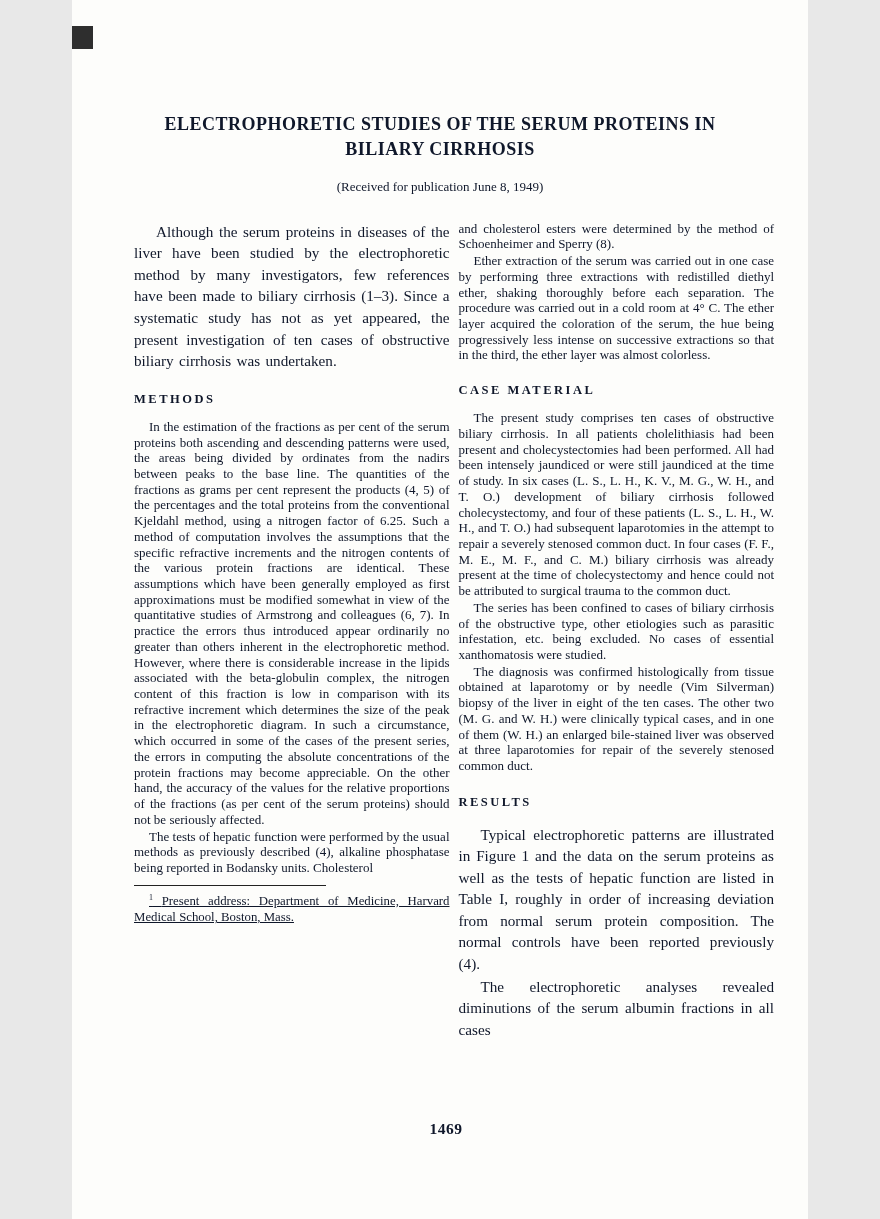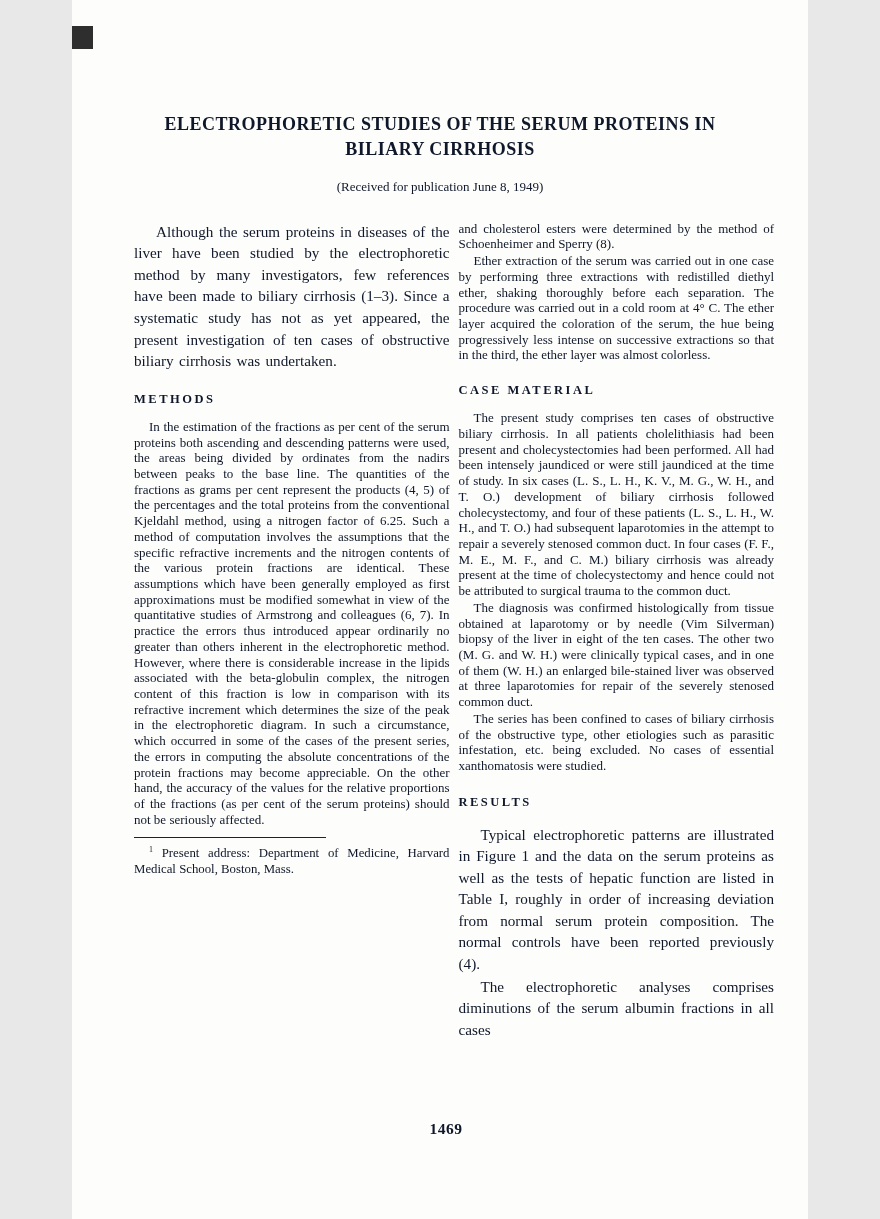--- a/index.html
+++ b/index.html
@@ -61,21 +61,21 @@
     margin: 20px 0 12px 0;
     text-indent: 0 !important;
   }
   .footnote-rule {
     width: 192px;
     border: none;
     border-top: 1.3px solid #222;
     margin: 9px 0 7px 0;
   }
   .footnote { font-size: 12.8px; line-height: 1.3; }
-  .footnote p { text-indent: 15px; }
+  .footnote p { text-indent: 15px; text-decoration: underline; }
   .lead p + p, .small p + p { margin-top: 1px; }
   .page-number {
     position: absolute;
     left: 12px; right: 0;
     top: 1120px;
     text-align: center;
     font-size: 15.5px;
     font-weight: bold;
     letter-spacing: 0.5px;
   }
@@ -95,45 +95,46 @@
   <div class="columns">
 
     <div class="col">
       <div class="lead">
         <p>Although the serum proteins in diseases of the liver have been studied by the electrophoretic method by many investigators, few references have been made to biliary cirrhosis (1–3).  Since a systematic study has not as yet appeared, the present investigation of ten cases of obstructive biliary cirrhosis was undertaken.</p>
       </div>
 
       <div class="small">
         <div class="section-heading">METHODS</div>
         <p>In the estimation of the fractions as per cent of the serum proteins both ascending and descending patterns were used, the areas being divided by ordinates from the nadirs between peaks to the base line.  The quantities of the fractions as grams per cent represent the products (4, 5) of the percentages and the total proteins from the conventional Kjeldahl method, using a nitrogen factor of 6.25.  Such a method of computation involves the assumptions that the specific refractive increments and the nitrogen contents of the various protein fractions are identical.  These assumptions which have been generally employed as first approximations must be modified somewhat in view of the quantitative studies of Armstrong and colleagues (6, 7).  In practice the errors thus introduced appear ordinarily no greater than others inherent in the electrophoretic method.  However, where there is considerable increase in the lipids associated with the beta-globulin complex, the nitrogen content of this fraction is low in comparison with its refractive increment which determines the size of the peak in the electrophoretic diagram.  In such a circumstance, which occurred in some of the cases of the present series, the errors in computing the absolute concentrations of the protein fractions may become appreciable.  On the other hand, the accuracy of the values for the relative proportions of the fractions (as per cent of the serum proteins) should not be seriously affected.</p>
+        <p>The tests of hepatic function were performed by the usual methods as previously described (4), alkaline phosphatase being reported in Bodansky units.  Cholesterol</p>
       </div>
 
       <hr class="footnote-rule">
       <div class="footnote">
         <p><sup class="fnmark">1</sup> <span>Present address:  Department of Medicine, Harvard Medical School, Boston, Mass.</span></p>
       </div>
     </div>
 
     <div class="col">
       <div class="small">
         <p style="text-indent:0">and cholesterol esters were determined by the method of Schoenheimer and Sperry (8).</p>
         <p>Ether extraction of the serum was carried out in one case by performing three extractions with redistilled diethyl ether, shaking thoroughly before each separation. The procedure was carried out in a cold room at 4° C. The ether layer acquired the coloration of the serum, the hue being progressively less intense on successive extractions so that in the third, the ether layer was almost colorless.</p>
       </div>
 
       <div class="small">
         <div class="section-heading">CASE MATERIAL</div>
         <p>The present study comprises ten cases of obstructive biliary cirrhosis.  In all patients cholelithiasis had been present and cholecystectomies had been performed.  All had been intensely jaundiced or were still jaundiced at the time of study.  In six cases (L. S., L. H., K. V., M. G., W. H., and T. O.) development of biliary cirrhosis followed cholecystectomy, and four of these patients (L. S., L. H., W. H., and T. O.) had subsequent laparotomies in the attempt to repair a severely stenosed common duct. In four cases (F. F., M. E., M. F., and C. M.) biliary cirrhosis was already present at the time of cholecystectomy and hence could not be attributed to surgical trauma to the common duct.</p>
+        <p>The series has been confined to cases of biliary cirrhosis of the obstructive type, other etiologies such as parasitic infestation, etc. being excluded.  No cases of essential xanthomatosis were studied.</p>
         <p>The diagnosis was confirmed histologically from tissue obtained at laparotomy or by needle (Vim Silverman) biopsy of the liver in eight of the ten cases.  The other two (M. G. and W. H.) were clinically typical cases, and in one of them (W. H.) an enlarged bile-stained liver was observed at three laparotomies for repair of the severely stenosed common duct.</p>
-        <p>The series has been confined to cases of biliary cirrhosis of the obstructive type, other etiologies such as parasitic infestation, etc. being excluded.  No cases of essential xanthomatosis were studied.</p>
       </div>
 
       <div class="lead">
         <div class="section-heading">RESULTS</div>
         <p>Typical electrophoretic patterns are illustrated in Figure 1 and the data on the serum proteins as well as the tests of hepatic function are listed in Table I, roughly in order of increasing deviation from normal serum protein composition. The normal controls have been reported previously (4).</p>
-        <p>The electrophoretic analyses comprises diminutions of the serum albumin fractions in all cases</p>
+        <p>The electrophoretic analyses revealed diminutions of the serum albumin fractions in all cases</p>
       </div>
     </div>
 
   </div>
 
   <div class="page-number">1469</div>
 
 </div>
 
 </body></html>

